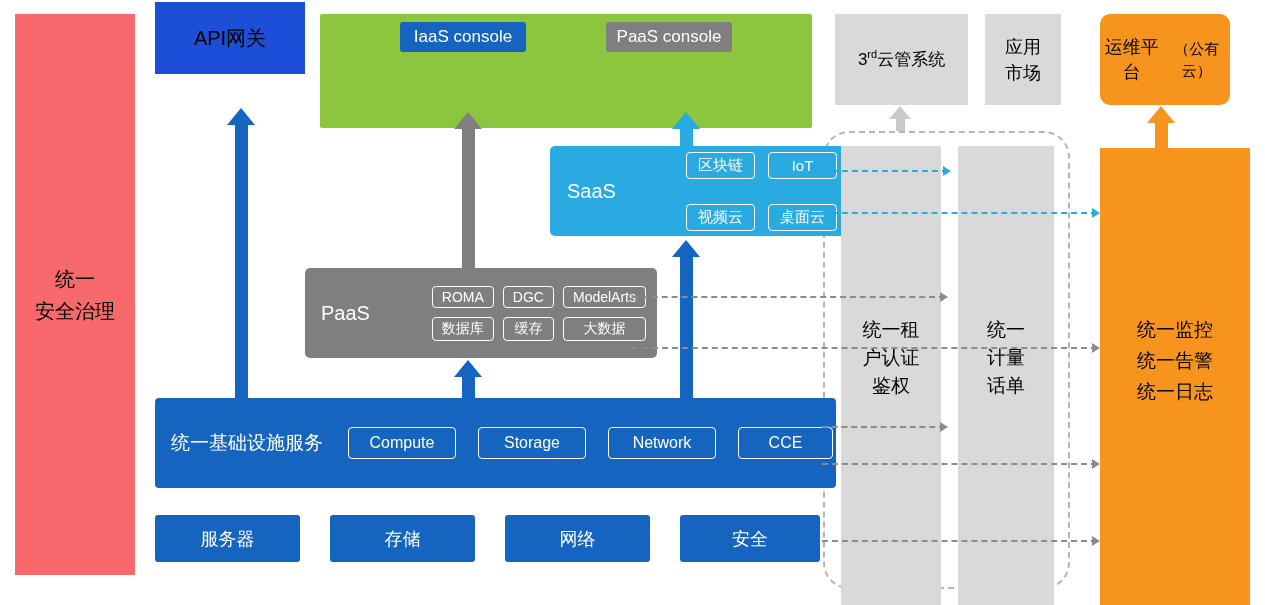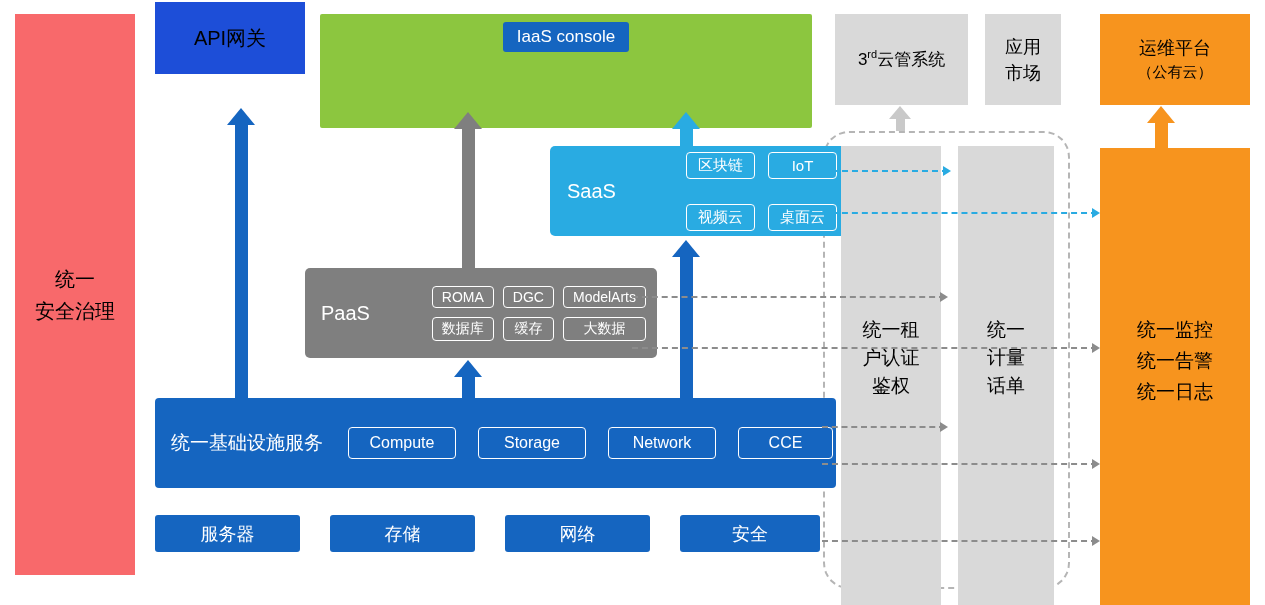--- a/index.html
+++ b/index.html
@@ -11,39 +11,39 @@
   
   .red-bar{left:15px;top:14px;width:120px;height:561px;background:#F8696B;font-size:20px;line-height:32px;}
   .api-box{left:155px;top:2px;width:150px;height:72px;background:#1d4ed8;font-size:20px;}
   .console-frame{left:320px;top:14px;width:492px;height:96px;background:#8CC63F;display:flex;flex-direction:column;justify-content:space-between;padding:8px 0 10px;border-radius:2px;}
   .cf-title{text-align:center;font-size:20px;}
   .cf-row{display:flex;justify-content:space-evenly;}
   .cf-chip{width:126px;height:30px;border-radius:3px;color:#fff;font-size:17px;display:flex;align-items:center;justify-content:center;}
   .third-box{left:835px;top:14px;width:133px;height:91px;background:#D9D9D9;font-size:17px;}
   .third-box sup{font-size:11px;}
   .market-box{left:985px;top:14px;width:76px;height:91px;background:#D9D9D9;font-size:18px;line-height:26px;}
-  .ops-box{left:1100px;top:14px;width:150px;height:91px;background:#F7941E;flex-direction:column;}
+  .ops-box{left:1100px;top:14px;width:130px;height:91px;background:#F7941E;border-radius:10px;}
   .ops-line1{font-size:18px;line-height:25px;}
   .ops-line2{font-size:15px;line-height:22px;}
 
   
   .saas-box{left:550px;top:146px;width:270px;height:90px;background:#29ABE2;border-radius:5px;display:flex;align-items:center;padding:0 13px 0 17px;}
   .box-label{color:#fff;font-size:20px;}
   .chip{border:1.5px solid #fff;border-radius:4px;color:#fff;display:flex;align-items:center;justify-content:center;}
   .saas-grid{margin-left:auto;display:grid;grid-template-columns:auto auto;gap:25px 13px;}
   .saas-grid .chip{font-size:15px;padding:3px 11px;}
   .paas-box{left:305px;top:268px;width:325px;height:90px;background:#7F7F7F;border-radius:5px;display:flex;align-items:center;padding:0 11px 0 16px;}
   .paas-grid{margin-left:auto;display:grid;grid-template-columns:auto auto auto;gap:9px 9px;}
   .paas-grid .chip{font-size:14px;padding:2px 9px;}
   .infra-box{left:155px;top:398px;width:665px;height:90px;background:#1565C0;border-radius:4px;display:flex;align-items:center;padding-left:16px;}
   .infra-label{color:#fff;font-size:19px;}
   .infra-chips{display:flex;gap:22px;margin-left:25px;}
   .infra-chips .chip{font-size:16px;height:30px;width:106px;}
   .infra-chips .chip:last-child{width:93px;}
-  .hw-box{top:515px;height:37px;background:#1565C0;color:#fff;font-size:18px;border-radius:3px;}
+  .hw-box{top:515px;height:47px;background:#1565C0;color:#fff;font-size:18px;border-radius:3px;}
 
   
   .dashed-rect{left:823px;top:131px;width:243px;height:454px;border:2px dashed #B5B5B5;border-radius:26px;z-index:0;}
   .vbar{display:flex;flex-direction:column;align-items:center;justify-content:center;padding-bottom:68px;z-index:1;}
   .auth-bar{left:841px;top:146px;width:100px;height:424px;background:#D9D9D9;font-size:19px;line-height:28px;}
   .meter-bar{left:958px;top:146px;width:96px;height:424px;background:#D9D9D9;font-size:19px;line-height:28px;}
   .monitor-bar{left:1100px;top:148px;width:150px;height:424px;background:#F7941E;font-size:19px;line-height:31px;}
 
   
   .varrow{position:absolute;display:flex;flex-direction:column;align-items:center;width:28px;z-index:2;}
@@ -73,20 +73,21 @@
     </div>
   </div>
 
   <div class="abs center api-box">
     <span>API网关</span>
   </div>
 
   <div class="abs console-frame">
     <div class="cf-row">
       <div class="cf-chip" style="background:#1565C0">IaaS console</div>
+      <div class="cf-chip" style="background:#7F7F7F">PaaS console</div>
     </div>
   </div>
 
   <div class="abs center third-box">
     <span><span>3</span><sup>rd</sup><span>云管系统</span></span>
   </div>
 
   <div class="abs center market-box">
     <div>
       <div>应用</div>

